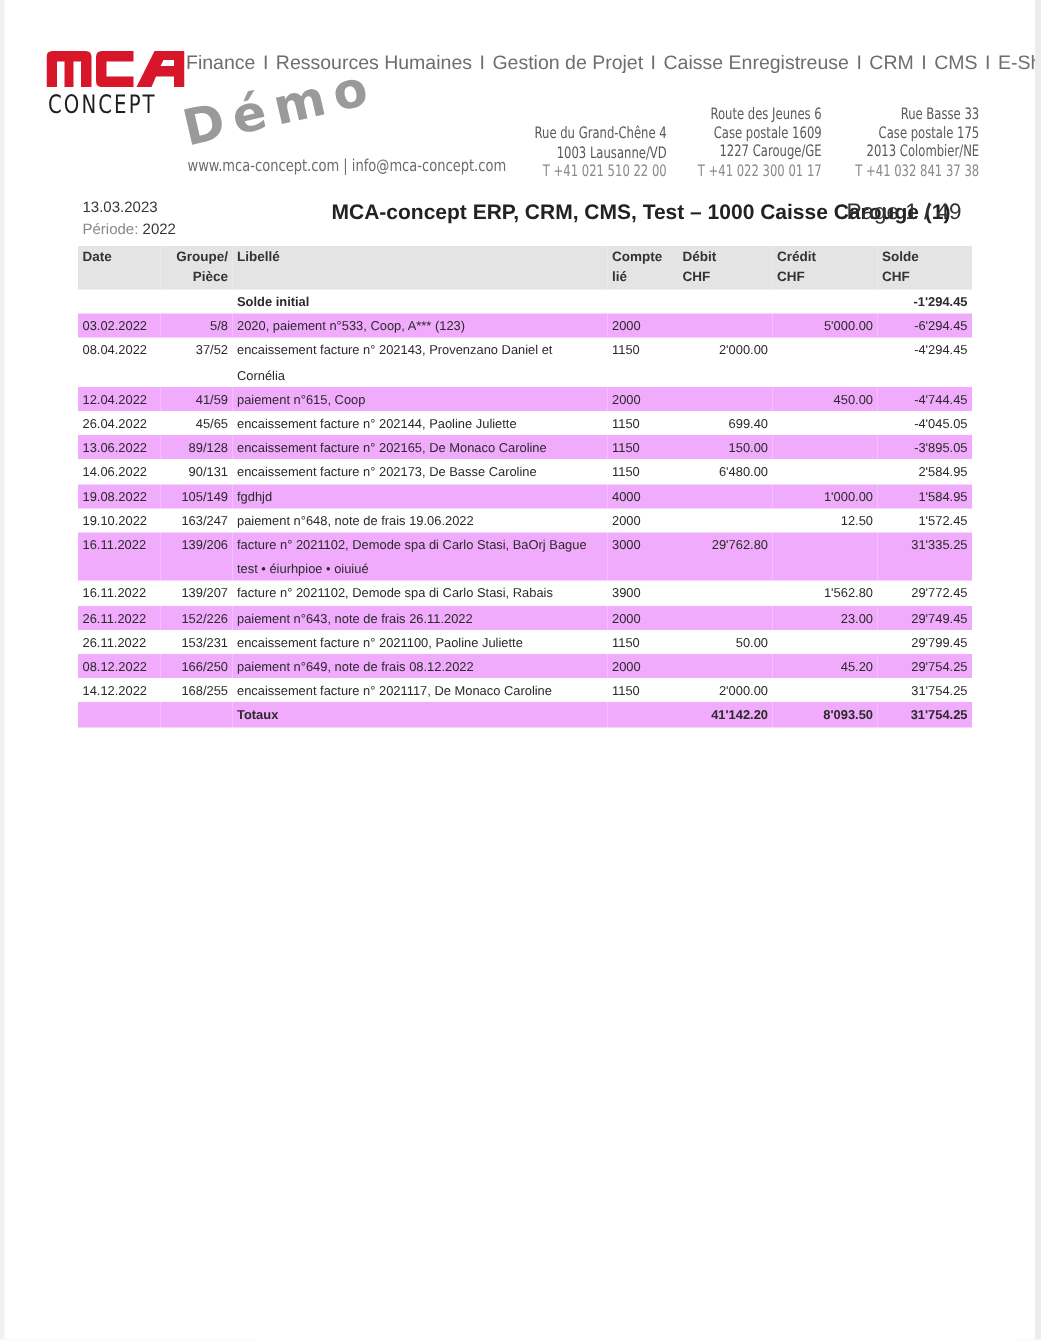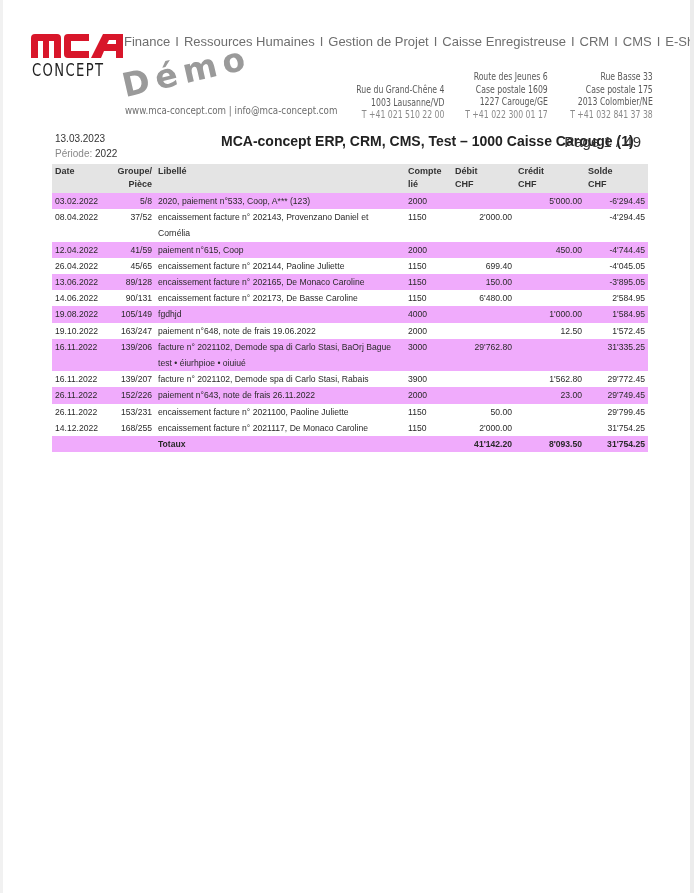--- a/index.html
+++ b/index.html
@@ -147,20 +147,29 @@
         <th class="c"><span>Date</span></th>
         <th class="r"><span>Groupe/</span><br><span>Pièce</span></th>
         <th class="c"><span>Libellé</span></th>
         <th class="c"><span>Compte</span><br><span>lié</span></th>
         <th class="c"><span>Débit</span><br><span>CHF</span></th>
         <th class="c"><span>Crédit</span><br><span>CHF</span></th>
         <th class="c"><span>Solde</span><br><span>CHF</span></th>
       </tr>
     </thead>
     <tbody id="ledger-body">
+      <tr class="bold">
+        <td></td>
+          <td></td>
+        <td class="l">Solde initial</td>
+        <td></td>
+          <td></td>
+          <td></td>
+        <td class="r">-1'294.45</td>
+      </tr>
     <tr class="alt">
           <td class="c">03.02.2022</td>
           <td class="r">5/8</td>
           <td class="l wrap">2020, paiement n°533, Coop, A*** (123)</td>
           <td class="c">2000</td>
           <td class="r"></td>
           <td class="r">5'000.00</td>
           <td class="r">-6'294.45</td>
         </tr>
         <tr>
@@ -254,20 +263,29 @@
           <td class="r">29'749.45</td>
         </tr>
         <tr>
           <td class="c">26.11.2022</td>
           <td class="r">153/231</td>
           <td class="l wrap">encaissement facture n° 2021100, Paoline Juliette</td>
           <td class="c">1150</td>
           <td class="r">50.00</td>
           <td class="r"></td>
           <td class="r">29'799.45</td>
+        </tr>
+        <tr class="alt">
+          <td class="c">08.12.2022</td>
+          <td class="r">166/250</td>
+          <td class="l wrap">paiement n°649, note de frais 08.12.2022</td>
+          <td class="c">2000</td>
+          <td class="r"></td>
+          <td class="r">45.20</td>
+          <td class="r">29'754.25</td>
         </tr>
         <tr>
           <td class="c">14.12.2022</td>
           <td class="r">168/255</td>
           <td class="l wrap">encaissement facture n° 2021117, De Monaco Caroline</td>
           <td class="c">1150</td>
           <td class="r">2'000.00</td>
           <td class="r"></td>
           <td class="r">31'754.25</td>
         </tr>

